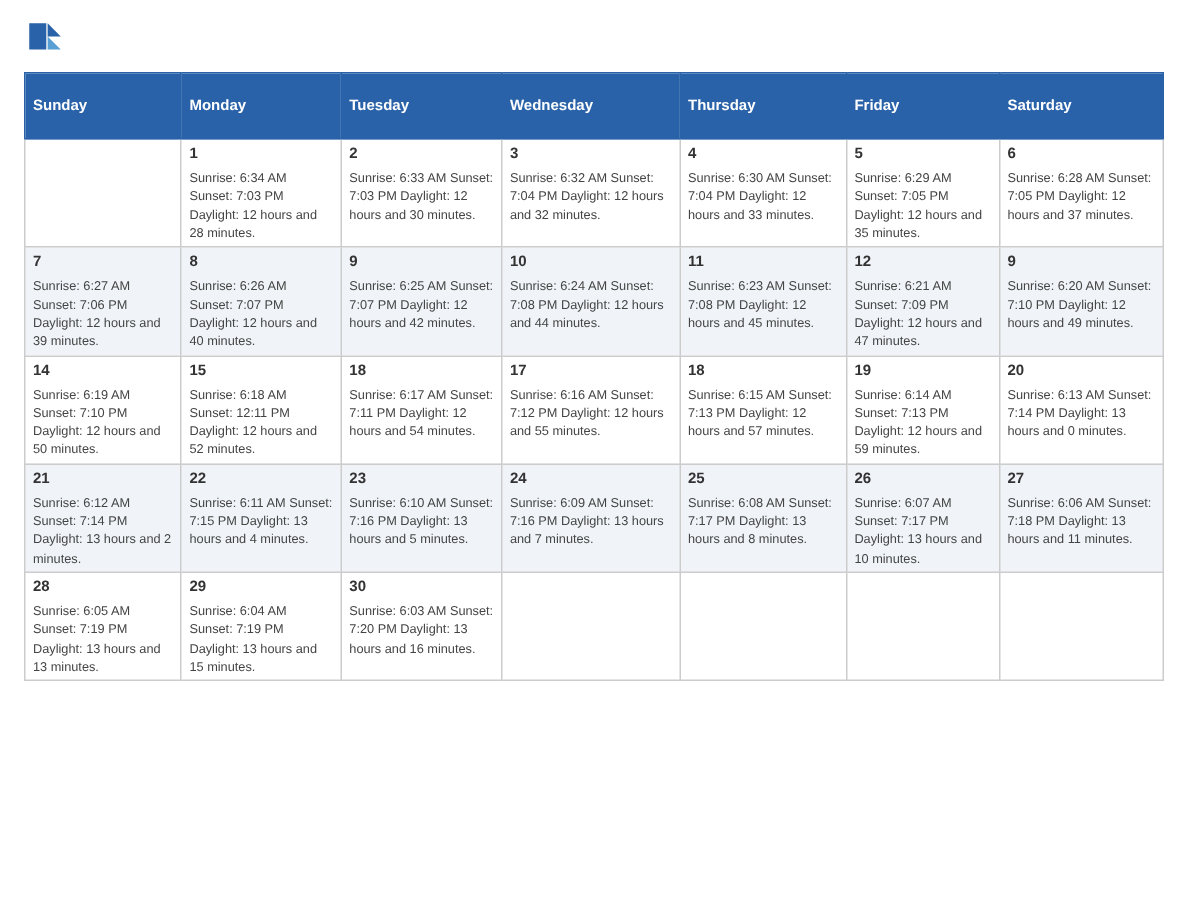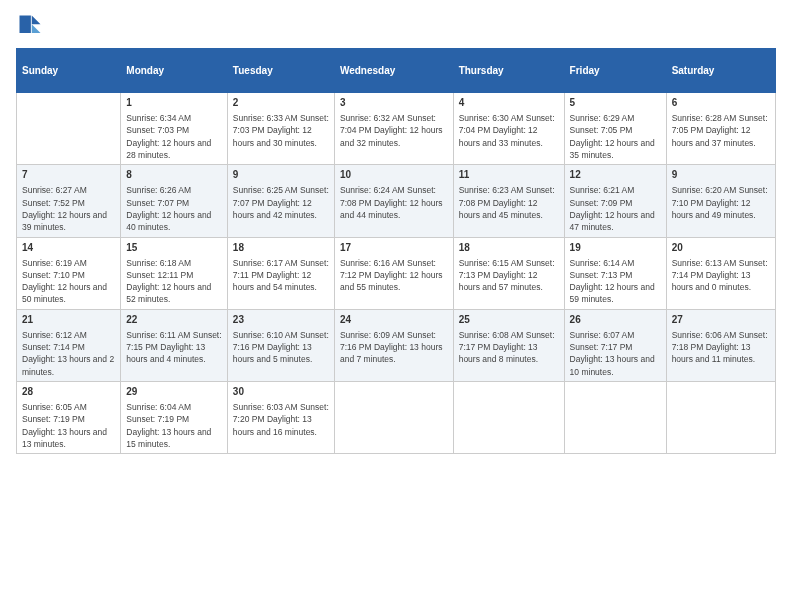--- a/index.html
+++ b/index.html
@@ -171,21 +171,21 @@
             <div class="cell-text">Sunrise: 6:28 AM
 Sunset: 7:05 PM
 Daylight: 12 hours
 and 37 minutes.</div>
           </td>
         </tr>
         <tr>
           <td>
             <span class="day-num">7</span>
             <div class="cell-text">Sunrise: 6:27 AM
-Sunset: 7:52 PM
+Sunset: 7:06 PM
 Daylight: 12 hours
 and 39 minutes.</div>
           </td>
           <td>
             <span class="day-num">8</span>
             <div class="cell-text">Sunrise: 6:26 AM
 Sunset: 7:07 PM
 Daylight: 12 hours
 and 40 minutes.</div>
           </td>

